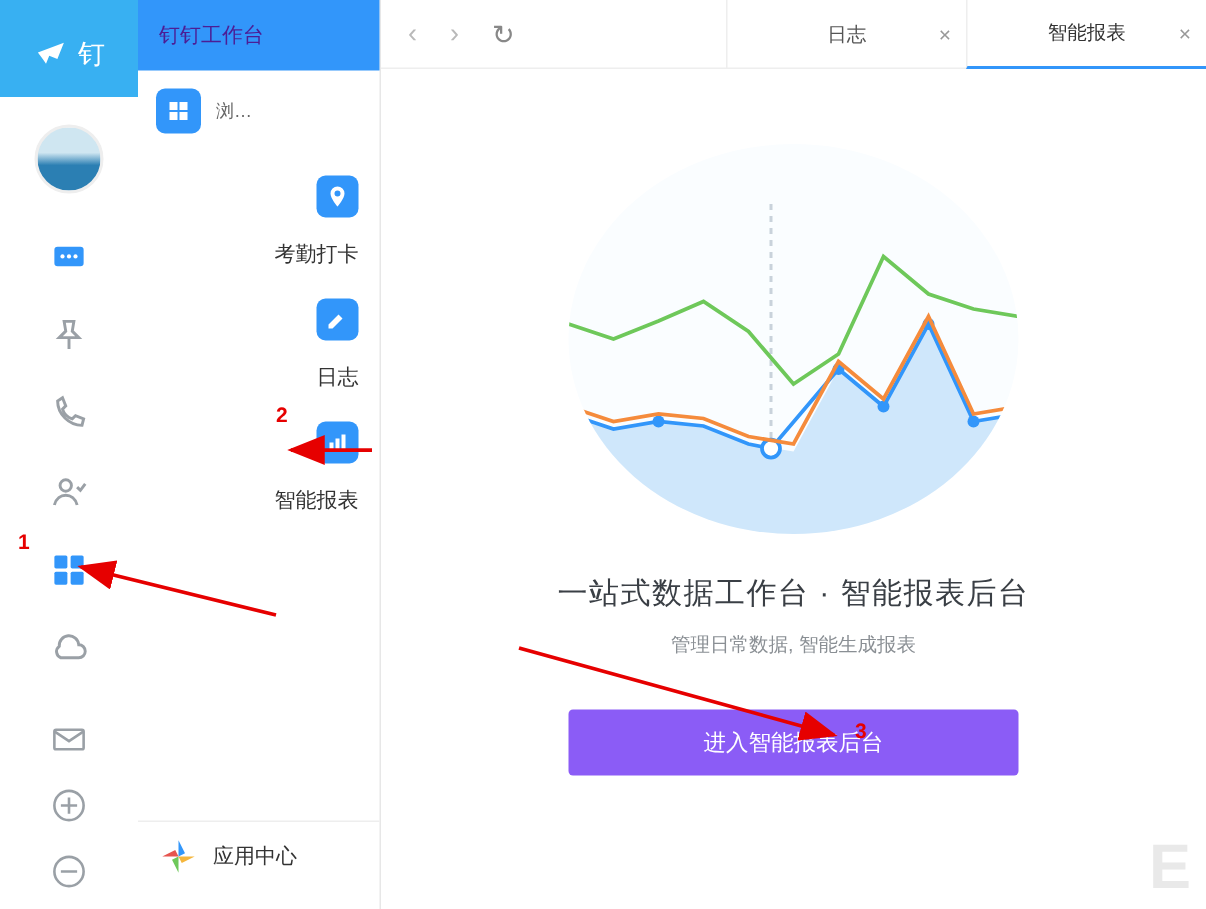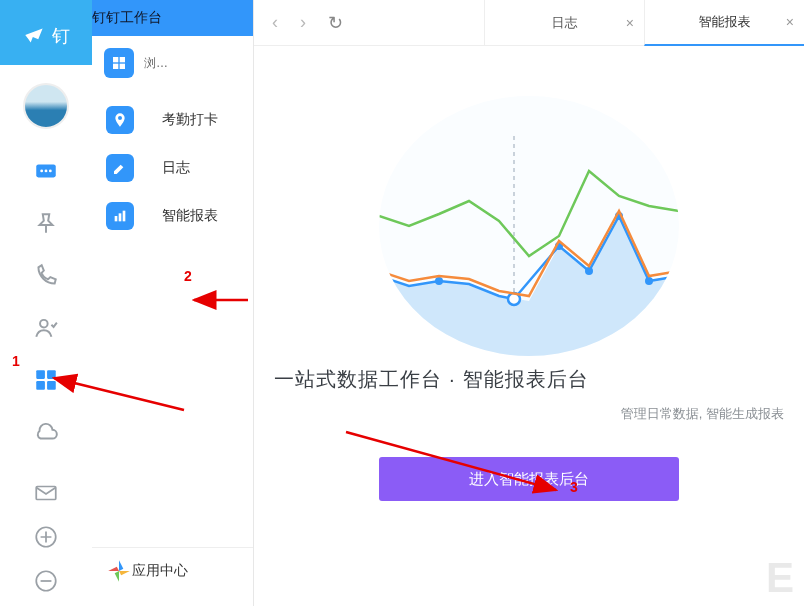--- a/index.html
+++ b/index.html
@@ -17,46 +17,46 @@
     .rail-icon { width: 26px; height: 26px; color: #3296fa; display:flex; align-items:center; justify-content:center; cursor:pointer; }
     .rail-icon.muted { color: #9aa0a6; }
     .rail-icon svg { width: 100%; height: 100%; }
     .rail-bottom { position: absolute; bottom: 12px; display: flex; flex-direction: column; gap: 18px; align-items:center; }
     
     .side-panel {
       position: absolute; left: 92px; top: 0; width: 162px; height: 606px;
       background: #fff; border-right: 1px solid #e7e7e7;
       box-shadow: 1px 0 2px rgba(0,0,0,0.04);
     }
-    .side-header { height: 36px; background: #3296fa; color: #0f172a; font-size: 14px; display:flex; align-items:center; }
+    .side-header { height: 47px; background: #3296fa; color: #4c1d95; font-size: 14px; display:flex; align-items:center; padding-left: 14px; }
     .side-top-item { display:flex; align-items:center; gap:10px; padding: 8px 12px; margin-top:4px; }
     .side-top-item .sq { width: 30px; height: 30px; border-radius: 6px; background:#3296fa; display:flex; align-items:center; justify-content:center; }
     .side-list { margin-top: 10px; display:flex; flex-direction:column; }
-    .side-item { display:flex; align-items:center; gap:28px; padding: 10px 14px; cursor:pointer; }
+    .side-item { display:flex; align-items:flex-end; gap:16px; padding: 10px 14px; cursor:pointer;flex-direction:column; }
     .side-item .ico { width: 28px; height: 28px; border-radius: 6px; background:#3296fa; display:flex; align-items:center; justify-content:center; color:#fff; flex-shrink:0; }
     .side-item .ico.green { background:#2bbf6a; }
     .side-item .lbl { font-size: 14px; color:#333; }
-    .app-center { position:absolute; bottom: 12px; left:0; right:0; display:flex; align-items:center; padding: 10px 14px; border-top:1px solid #eee; }
+    .app-center { position:absolute; bottom: 12px; left:0; right:0; display:flex; align-items:center; gap:10px; padding: 10px 14px; border-top:1px solid #eee; }
     .app-center .ico-svg { width:26px; height:26px; }
     
     .main { position:absolute; left:254px; top:0; right:0; height:606px; background:#fff; }
     .main-topbar { height: 46px; display:flex; align-items:center; border-bottom:1px solid #eee; }
     .nav-btns { display:flex; gap: 22px; padding: 0 18px; color:#b9b9b9; }
     .nav-btns span { cursor:pointer; font-size:18px; }
     .refresh { color:#888; }
     .tabs { display:flex; margin-left:auto; }
     .tab { position:relative; min-width:160px; height:46px; display:flex; align-items:center; justify-content:center; font-size:13px; color:#555; border-left:1px solid #eee; cursor:pointer; }
     .tab .close { position:absolute; right:10px; color:#999; font-size:14px; }
     .tab.active { background:#fff; border-bottom:2px solid #3296fa; color:#333; }
     
     .content { position:relative; padding: 30px 20px; height: calc(100% - 46px); }
     .chart-wrap { width: 300px; height: 260px; border-radius: 50%; overflow:hidden; margin: 20px auto 0; position:relative; background:#fafdff; }
     .chart-wrap svg { width:100%; height:100%; }
-    .heading { margin-top: 10px; font-size: 20px; color:#3a3f45; letter-spacing:1px; }
-    .subheading { text-align:right; margin-top: 12px; font-size: 13px; color:#8a8f94; }
+    .heading { text-align:center; margin-top: 26px; font-size: 20px; color:#3a3f45; letter-spacing:1px; }
+    .subheading { text-align:center; margin-top: 12px; font-size: 13px; color:#8a8f94; }
     .cta-btn { display:block; margin: 34px auto 0; width: 300px; height: 44px; background:#8b5cf6; color:#fff; border:none; border-radius:3px; font-size:15px; cursor:pointer; }
     
     
     .anno { position:absolute; color:#e60000; font-size:14px; font-weight:bold; pointer-events:none; }
     .arrow-svg { position:absolute; pointer-events:none; }
     .watermark { position:absolute; right:10px; bottom:4px; font-size:42px; font-weight:900; color:rgba(200,200,200,0.4); font-family: Arial; }
   </style>
 </head>
 <body>
 

